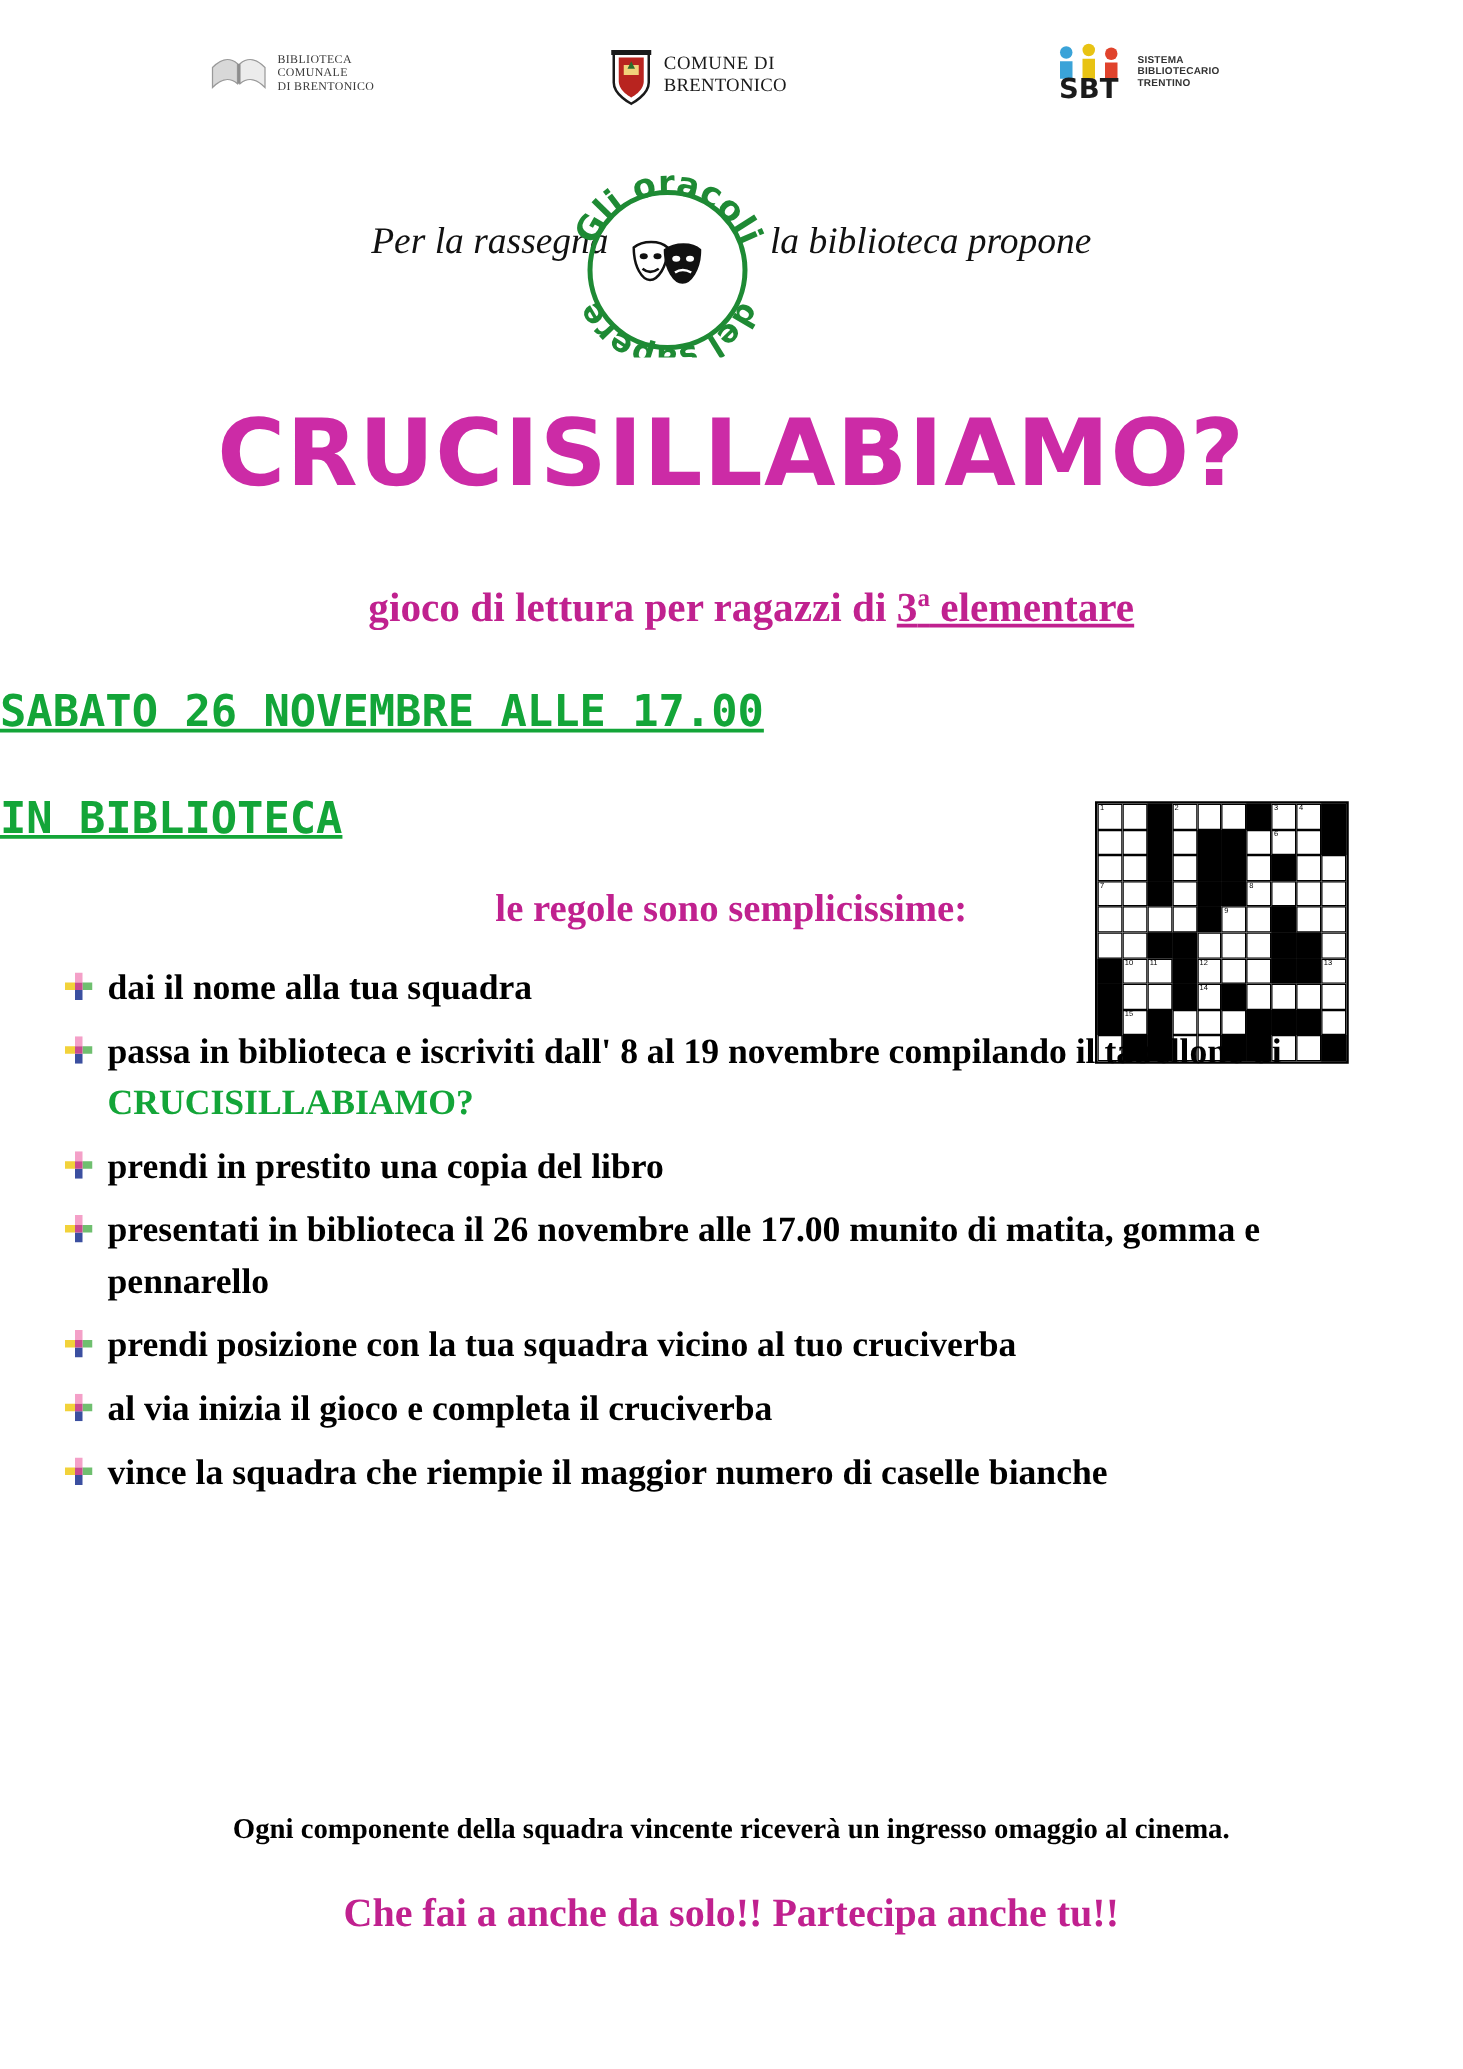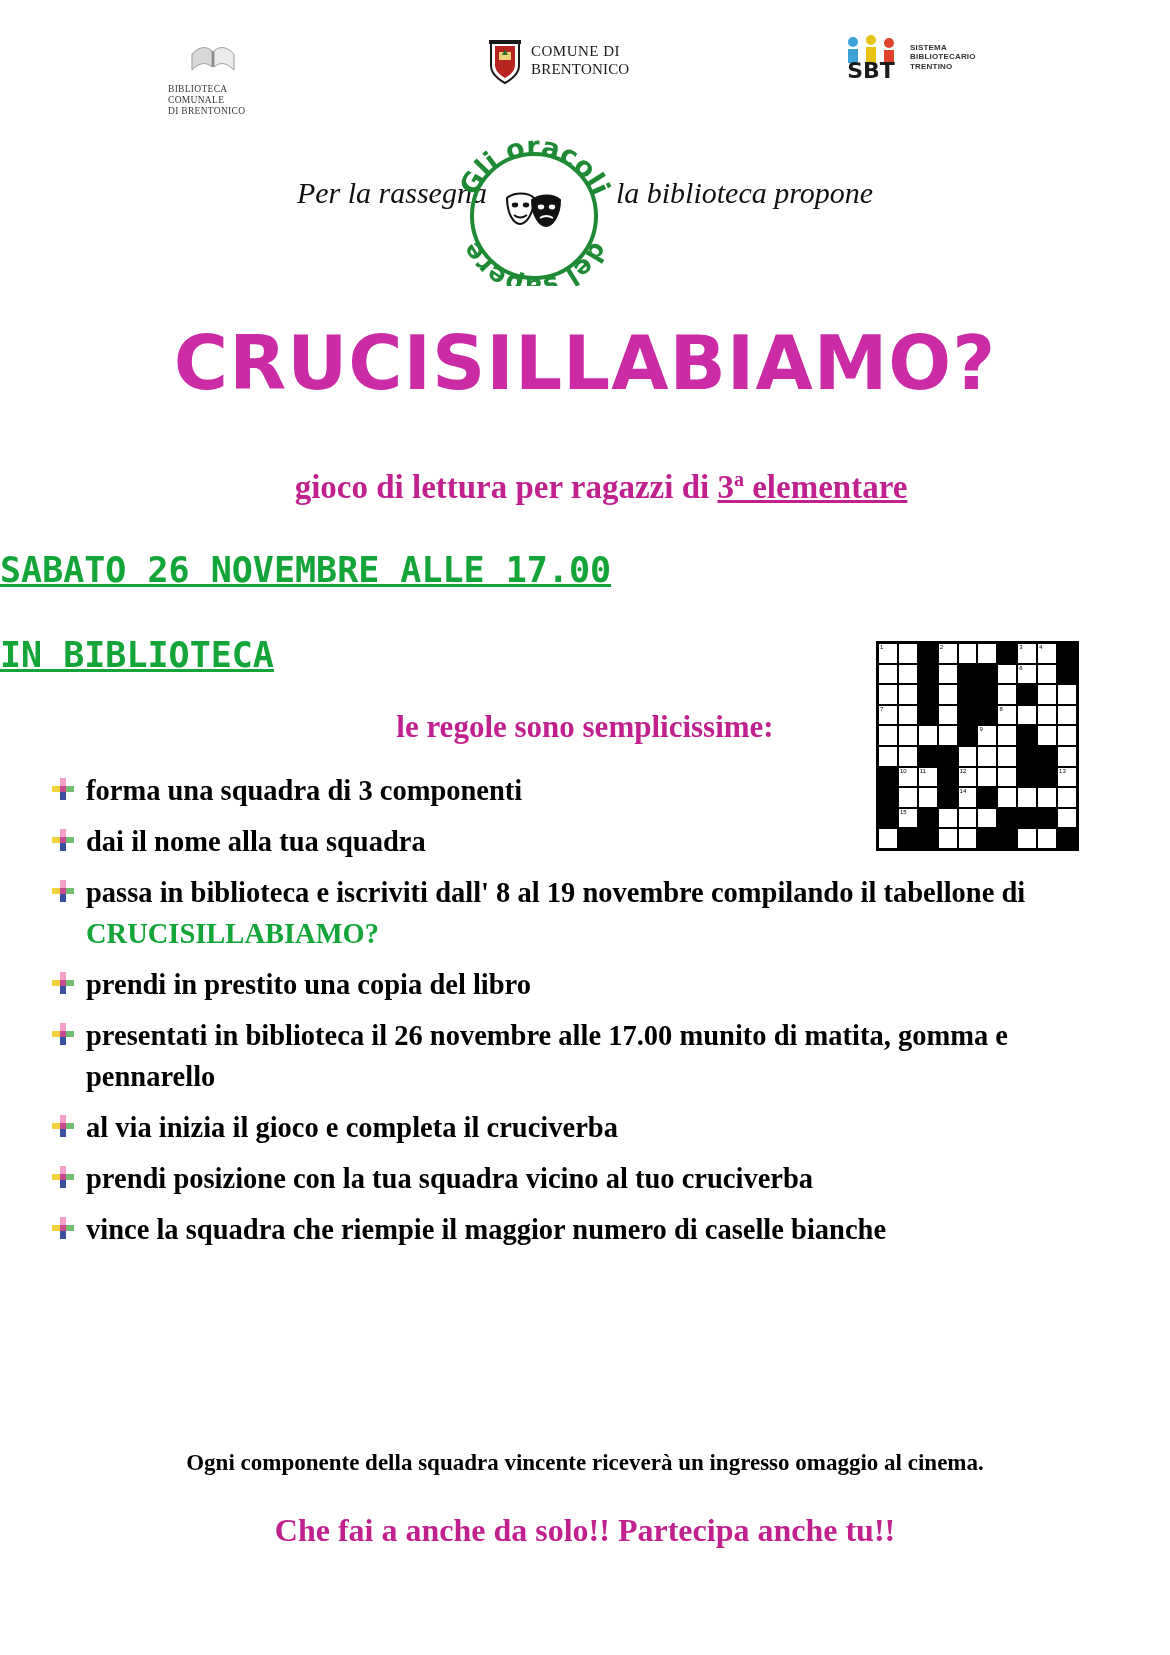--- a/index.html
+++ b/index.html
@@ -23,21 +23,21 @@
     left: 0;
     width: 1170px;
     height: 70px;
   }
   .logo {
     position: absolute;
     display: flex;
     align-items: center;
     gap: 8px;
   }
-  .logo-biblio { left: 168px; top: 8px; flex-direction: column; }
+  .logo-biblio { left: 168px; top: 8px; }
   .logo-comune { left: 487px; top: 2px; }
   .logo-sbt    { left: 840px; top: 0px; }
 
   .logo-mark-biblio {
     width: 46px; height: 34px;
     position: relative;
   }
   .logo-mark-biblio svg { display:block; }
 
   .logo-text-biblio {
@@ -459,32 +459,20 @@
     <div class="cw-cell"></div>
     <div class="cw-cell black"></div>
     <div class="cw-cell black"></div>
     <div class="cw-cell"></div>
     <div class="cw-cell"></div>
     <div class="cw-cell black"></div>
   </div>
 
 <div class="rules">
 
-  <div class="rule">
-    <span class="bullet">
-      <svg width="22" height="22" viewBox="0 0 22 22">
-          <rect x="8" y="0" width="6" height="8" fill="#f4a0c8"></rect>
-          <rect x="8" y="14" width="6" height="8" fill="#3b4fa0"></rect>
-          <rect x="0" y="8" width="8" height="6" fill="#f2d23a"></rect>
-          <rect x="14" y="8" width="8" height="6" fill="#6fbf6f"></rect>
-          <rect x="8" y="8" width="6" height="6" fill="#c94a8f"></rect>
-        </svg>
-    </span>
-    <span class="rule-text">forma una squadra di 3 componenti</span>
-  </div>
 
   <div class="rule">
     <span class="bullet">
       <svg width="22" height="22" viewBox="0 0 22 22">
           <rect x="8" y="0" width="6" height="8" fill="#f4a0c8"></rect>
           <rect x="8" y="14" width="6" height="8" fill="#3b4fa0"></rect>
           <rect x="0" y="8" width="8" height="6" fill="#f2d23a"></rect>
           <rect x="14" y="8" width="8" height="6" fill="#6fbf6f"></rect>
           <rect x="8" y="8" width="6" height="6" fill="#c94a8f"></rect>
         </svg>
@@ -534,34 +522,34 @@
   <div class="rule">
     <span class="bullet">
       <svg width="22" height="22" viewBox="0 0 22 22">
           <rect x="8" y="0" width="6" height="8" fill="#f4a0c8"></rect>
           <rect x="8" y="14" width="6" height="8" fill="#3b4fa0"></rect>
           <rect x="0" y="8" width="8" height="6" fill="#f2d23a"></rect>
           <rect x="14" y="8" width="8" height="6" fill="#6fbf6f"></rect>
           <rect x="8" y="8" width="6" height="6" fill="#c94a8f"></rect>
         </svg>
     </span>
+    <span class="rule-text">prendi posizione con la tua squadra vicino al tuo cruciverba</span>
+  </div>
+
+  <div class="rule">
+    <span class="bullet">
+      <svg width="22" height="22" viewBox="0 0 22 22">
+          <rect x="8" y="0" width="6" height="8" fill="#f4a0c8"></rect>
+          <rect x="8" y="14" width="6" height="8" fill="#3b4fa0"></rect>
+          <rect x="0" y="8" width="8" height="6" fill="#f2d23a"></rect>
+          <rect x="14" y="8" width="8" height="6" fill="#6fbf6f"></rect>
+          <rect x="8" y="8" width="6" height="6" fill="#c94a8f"></rect>
+        </svg>
+    </span>
     <span class="rule-text">al via inizia il gioco e completa il cruciverba</span>
-  </div>
-
-  <div class="rule">
-    <span class="bullet">
-      <svg width="22" height="22" viewBox="0 0 22 22">
-          <rect x="8" y="0" width="6" height="8" fill="#f4a0c8"></rect>
-          <rect x="8" y="14" width="6" height="8" fill="#3b4fa0"></rect>
-          <rect x="0" y="8" width="8" height="6" fill="#f2d23a"></rect>
-          <rect x="14" y="8" width="8" height="6" fill="#6fbf6f"></rect>
-          <rect x="8" y="8" width="6" height="6" fill="#c94a8f"></rect>
-        </svg>
-    </span>
-    <span class="rule-text">prendi posizione con la tua squadra vicino al tuo cruciverba</span>
   </div>
 
   <div class="rule">
     <span class="bullet">
       <svg width="22" height="22" viewBox="0 0 22 22">
           <rect x="8" y="0" width="6" height="8" fill="#f4a0c8"></rect>
           <rect x="8" y="14" width="6" height="8" fill="#3b4fa0"></rect>
           <rect x="0" y="8" width="8" height="6" fill="#f2d23a"></rect>
           <rect x="14" y="8" width="8" height="6" fill="#6fbf6f"></rect>
           <rect x="8" y="8" width="6" height="6" fill="#c94a8f"></rect>

